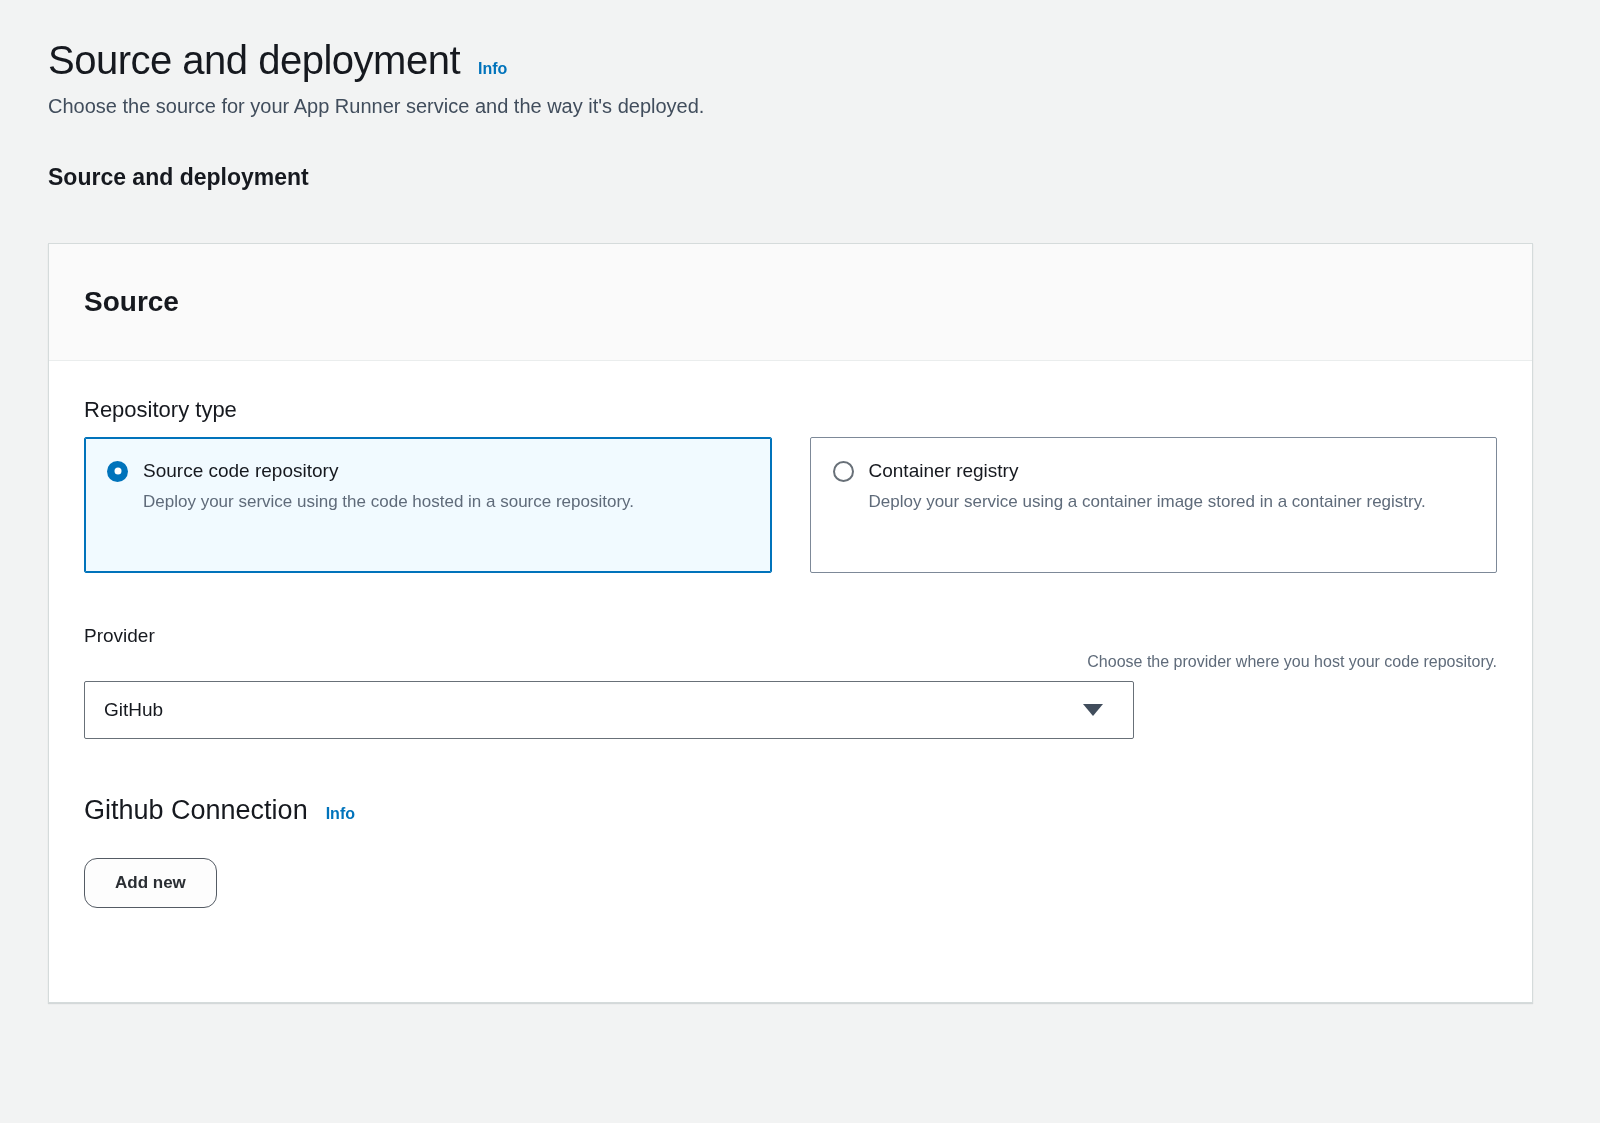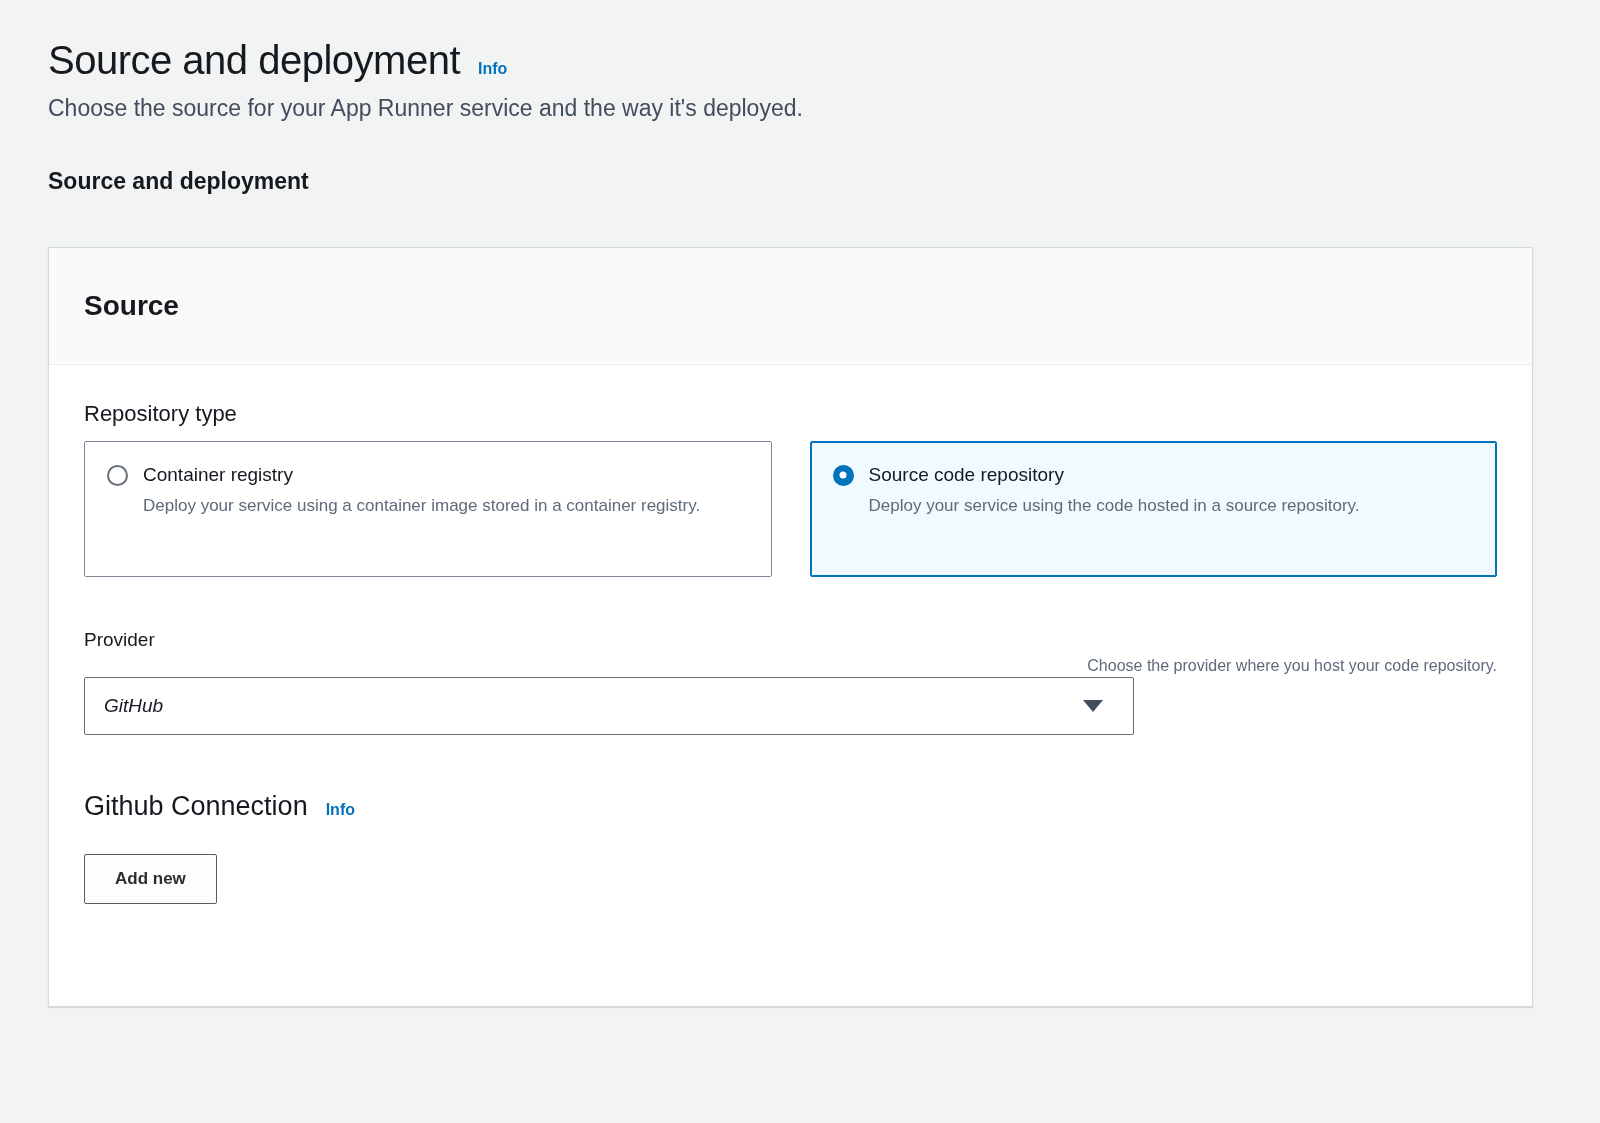--- a/index.html
+++ b/index.html
@@ -20,21 +20,21 @@
     font-family:"Liberation Sans", sans-serif;
     color:var(--text);
     -webkit-font-smoothing:antialiased;
   }
   .page{padding:38px 67px 0 48px;height:100%;}
 
   
   .title-row{display:flex;align-items:baseline;gap:18px;}
   .h1{font-size:40px;font-weight:500;letter-spacing:-0.5px;color:var(--text);}
   .info-link{font-size:16px;font-weight:700;color:var(--link);text-decoration:none;cursor:pointer;}
-  .page-desc{margin-top:12px;font-size:23px;color:#414d5c;}
+  .page-desc{margin-top:12px;font-size:20px;color:#414d5c;}
 
   .h2{margin-top:46px;font-size:23px;font-weight:700;color:var(--text);}
 
   
   .panel{
     margin-top:52px;
     background:#fff;
     border:1px solid var(--card-border);
     box-shadow:0 1px 1px 0 rgba(0,28,36,.12);
     height:760px; 
@@ -80,47 +80,46 @@
     content:"";position:absolute;left:50%;top:50%;
     width:7px;height:7px;border-radius:50%;background:#fff;
     transform:translate(-50%,-50%);
   }
   .tile-label{font-size:19px;color:var(--text);}
   .tile-desc{margin:7px 0 0 36px;font-size:17px;color:#5f6b7a;line-height:1.5;max-width:600px;}
 
   
   .provider{margin-top:52px;}
   .select{
-    margin-top:2px;
+    margin-top:10px;
     width:1050px;height:58px;
     background:#fff;
     border:1px solid #687078;border-radius:2px;
     display:flex;align-items:center;justify-content:space-between;
     padding:0 30px 0 19px;
     cursor:pointer;
-    font-style:italic;
   }
   .select-value{font-size:19px;color:var(--text);}
   .caret{
     width:0;height:0;
     border-left:10px solid transparent;
     border-right:10px solid transparent;
     border-top:12px solid #414d5c;
   }
 
   
   .gh-head{margin-top:56px;display:flex;align-items:baseline;gap:18px;}
   .h3{font-size:27px;font-weight:400;color:var(--text);text-align:center;}
   .gh-desc{margin-top:44px;font-size:19px;color:#414d5c;line-height:1.6;max-width:1400px;}
 
   .btn{
     margin-top:32px;
     display:inline-block;
     background:#fdfdfd;
-    border:1px solid #545b64;border-radius:2px;
+    border:1px solid #545b64;border-radius:13px;
     padding:14px 30px;
     font-size:17px;font-weight:700;color:#2a2e33;
     font-family:"Liberation Sans", sans-serif;
     cursor:pointer;
   }
 </style>
 </head>
 <body>
 
 <div class="page">
@@ -137,34 +136,34 @@
     <div class="panel-header">
       <div class="panel-title">Source</div>
     </div>
 
     <div class="panel-body">
 
       <div class="field-label">Repository type</div>
 
       <div class="tiles">
 
+        <div class="tile selected">
+          <div class="tile-head">
+            <span class="radio checked"></span>
+            <span class="tile-label">Source code repository</span>
+          </div>
+          <div class="tile-desc">Deploy your service using the code hosted in a source repository.</div>
+        </div>
+
         <div class="tile">
           <div class="tile-head">
             <span class="radio"></span>
             <span class="tile-label">Container registry</span>
           </div>
           <div class="tile-desc">Deploy your service using a container image stored in a container registry.</div>
-        </div>
-
-        <div class="tile selected">
-          <div class="tile-head">
-            <span class="radio checked"></span>
-            <span class="tile-label">Source code repository</span>
-          </div>
-          <div class="tile-desc">Deploy your service using the code hosted in a source repository.</div>
         </div>
 
       </div>
 
       <div class="provider">
         <div class="field-label-lg">Provider</div>
         <div class="field-desc">Choose the provider where you host your code repository.</div>
         <div class="select">
           <span class="select-value">GitHub</span>
           <span class="caret"></span>

